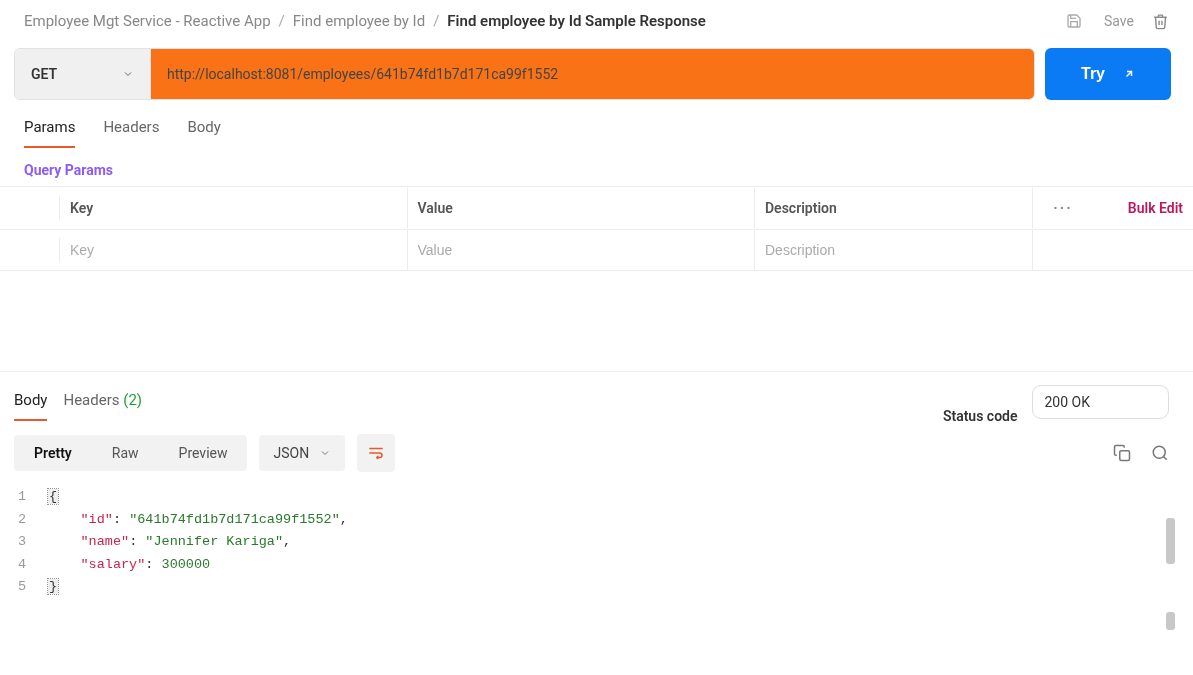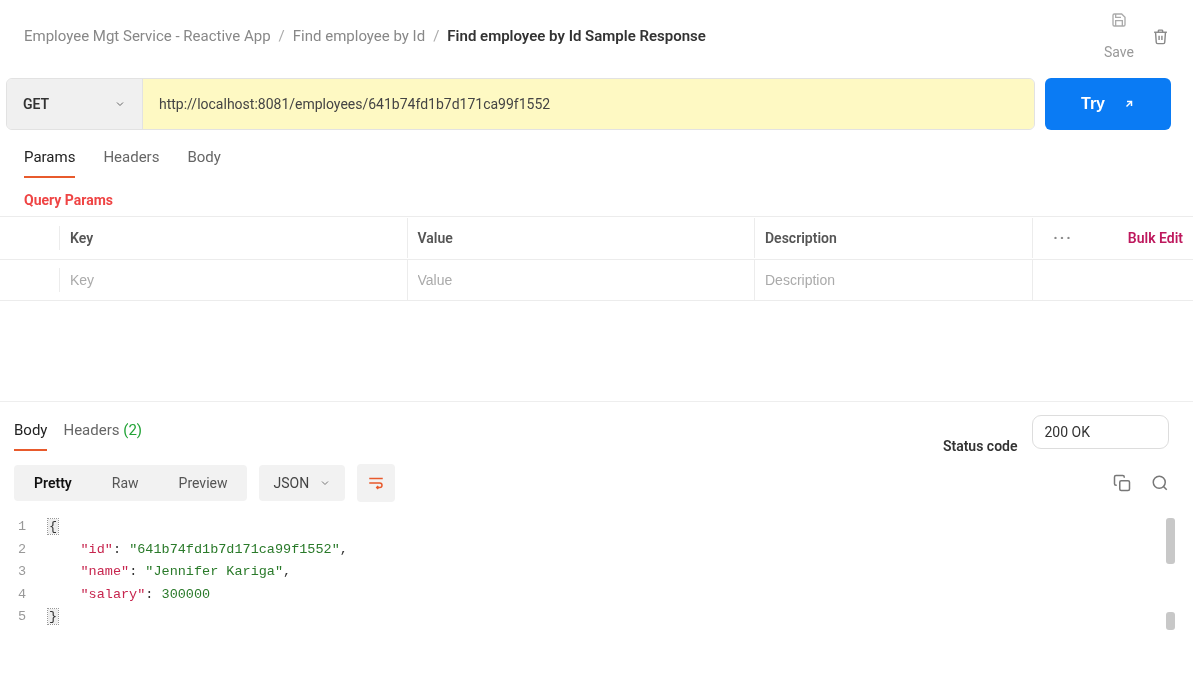--- a/index.html
+++ b/index.html
@@ -26,26 +26,26 @@
     color: #888;
   }
   .breadcrumb .sep { color: #aaa; }
   .breadcrumb .current { color: #333; font-weight: 600; }
   .header-actions {
     display: flex;
     align-items: center;
     gap: 18px;
     color: #999;
   }
-  .save-action { display: flex; align-items: center; gap: 16px; cursor: pointer; flex-direction: column; }
+  .save-action { display: flex; align-items: center; gap: 22px; cursor: pointer; }
   .icon { display: inline-flex; align-items: center; justify-content: center; }
   .request-bar {
     display: flex;
     gap: 10px;
-    padding: 14px 22px 10px 6px;
+    padding: 14px 22px 10px 14px;
   }
   .method-url {
     flex: 1;
     display: flex;
     border: 1px solid #e2e2e2;
     border-radius: 6px;
     overflow: hidden;
     background: #f6f6f6;
     height: 52px;
   }
@@ -59,21 +59,21 @@
     font-weight: 600;
     color: #333;
     border-right: 1px solid #e2e2e2;
     cursor: pointer;
   }
   .url {
     flex: 1;
     display: flex;
     align-items: center;
     padding: 0 16px;
-    background: #fef9c3;
+    background: #f97316;
     color: #444;
     font-size: 14px;
   }
   .try-btn {
     width: 126px;
     background: #0a7bf4;
     color: #fff;
     font-weight: 700;
     font-size: 16px;
     border: none;
@@ -95,21 +95,21 @@
     color: #666;
     cursor: pointer;
   }
   .tab.active {
     color: #222;
     border-bottom: 2px solid #e85a2c;
   }
   .section-title {
     padding: 14px 24px 8px 24px;
     font-weight: 700;
-    color: #ef4444;
+    color: #8b5cf6;
     font-size: 14px;
   }
   .params-table {
     border-top: 1px solid #ececec;
     border-bottom: 1px solid #ececec;
   }
   .params-header, .params-row {
     display: grid;
     grid-template-columns: 60px 1fr 1fr 0.8fr 60px 100px;
     align-items: center;

